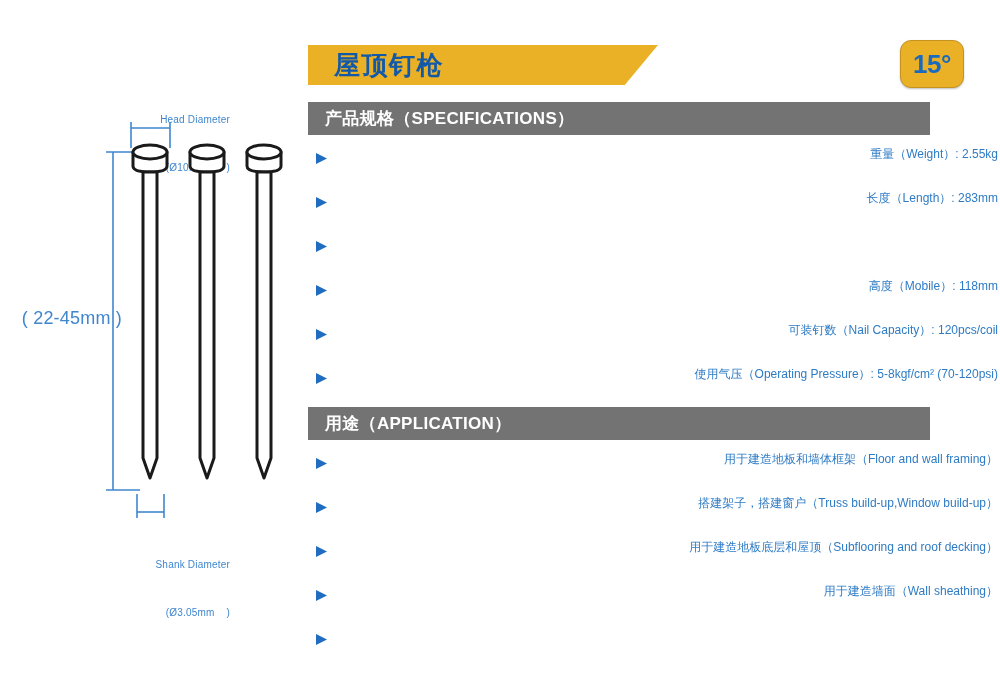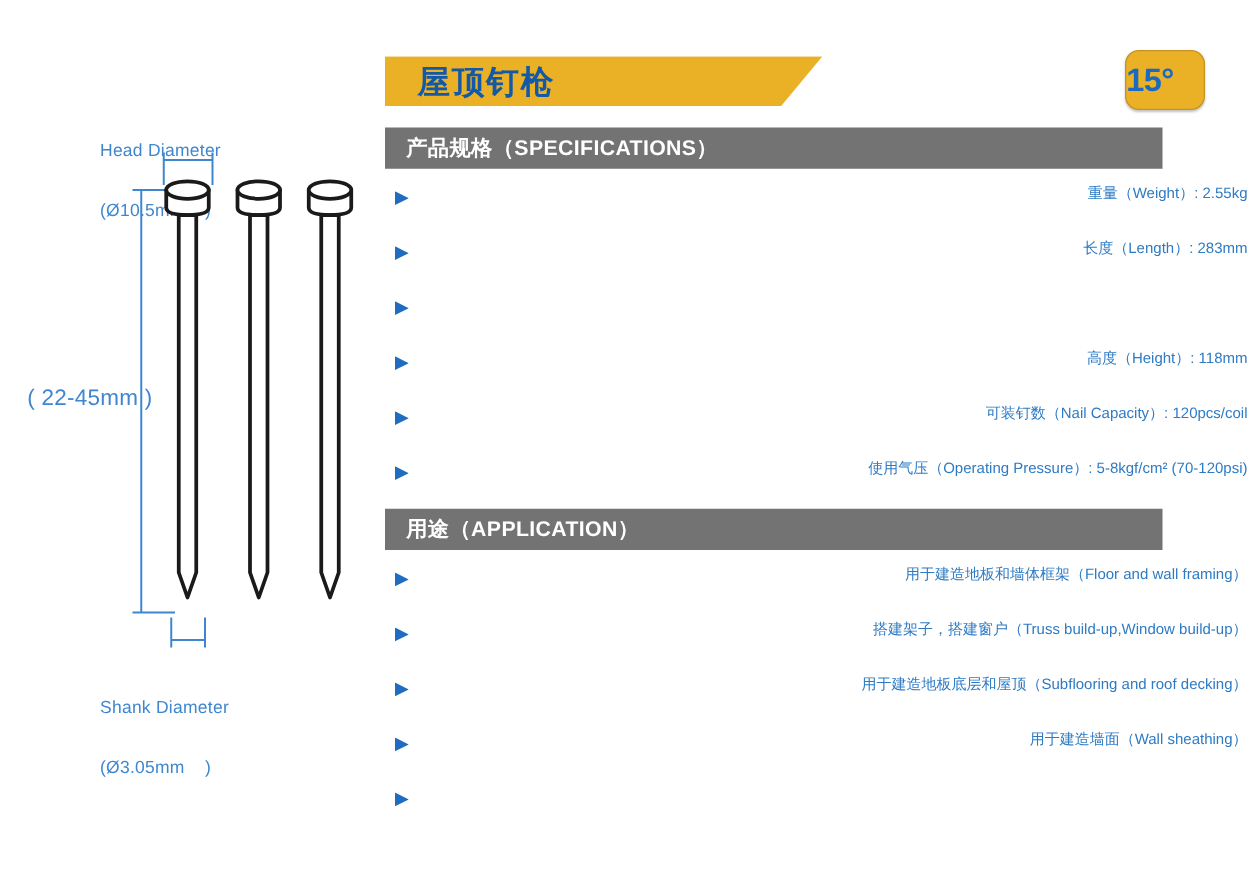--- a/index.html
+++ b/index.html
@@ -19,23 +19,23 @@
   #diagram-panel {
     position: absolute;
     left: 0;
     top: 0;
     width: 300px;
     height: 700px;
   }
 
   .dim-label {
     position: absolute;
-    text-align: left;
+    text-align: right;
     color: #3f86cf;
-    font-size: 14px;
+    font-size: 10px;
     line-height: 16px;
     letter-spacing: 0.2px;
     white-space: pre;
   }
   #head-diameter-label { left: 80px; top: 80px; width: 150px; }
   #shank-diameter-label { left: 80px; top: 525px; width: 150px; }
   #length-label {
     left: 12px;
     top: 310px;
     width: 110px;
@@ -83,20 +83,21 @@
     position: absolute;
     left: 592px;
     top: 40px;
     width: 62px;
     height: 46px;
     background: #eab026;
     border: 1.5px solid #c79320;
     border-radius: 11px;
     display: flex;
     align-items: center;
+    justify-content: center;
     box-shadow: 0 1px 2px rgba(0,0,0,0.25);
   }
   #angle-badge-text {
     color: #1a6bbf;
     font-size: 26px;
     font-weight: bold;
     line-height: 1;
     letter-spacing: -0.5px;
   }
 
@@ -249,21 +250,21 @@
             <polygon points="0,0 11,5.5 0,11" fill="#1f6cc0"></polygon>
           </svg>
       </span>
     </li>
     <li class="list-item">
       <span class="bullet-icon">
         <svg width="11" height="11" viewBox="0 0 11 11">
             <polygon points="0,0 11,5.5 0,11" fill="#1f6cc0"></polygon>
           </svg>
       </span>
-      <span class="item-text">高度（Height）: 118mm</span>
+      <span class="item-text">高度（Mobile）: 118mm</span>
     </li>
     <li class="list-item">
       <span class="bullet-icon">
         <svg width="11" height="11" viewBox="0 0 11 11">
             <polygon points="0,0 11,5.5 0,11" fill="#1f6cc0"></polygon>
           </svg>
       </span>
       <span class="item-text">可装钉数（Nail Capacity）: 120pcs/coil</span>
     </li>
     <li class="list-item">

